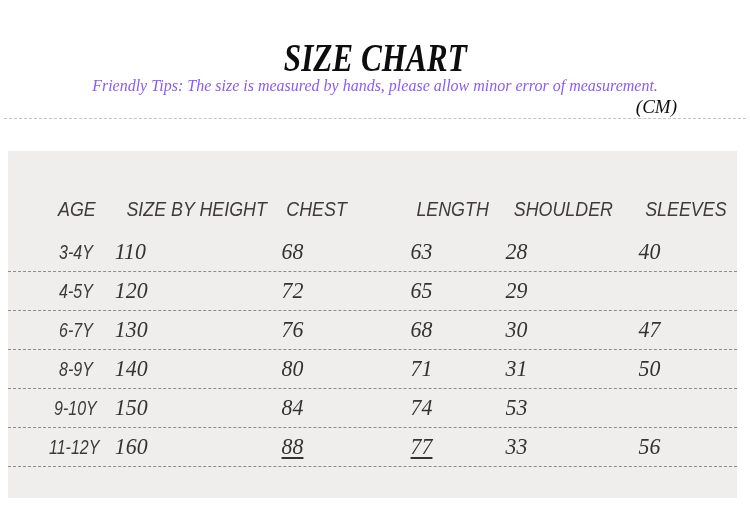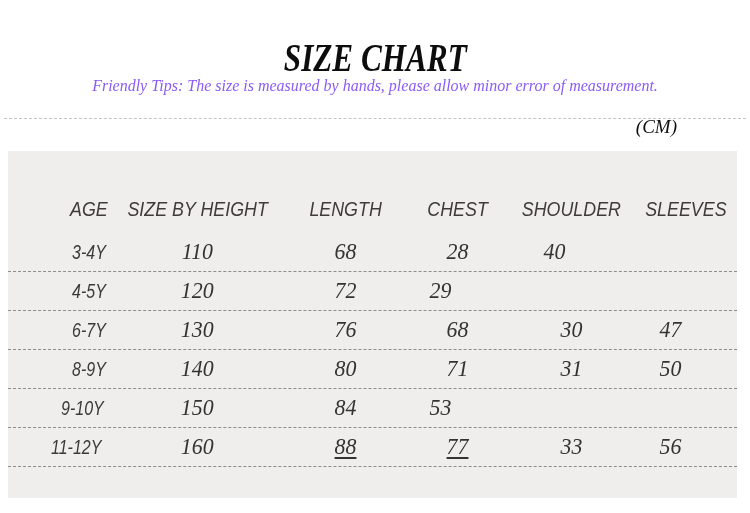--- a/index.html
+++ b/index.html
@@ -39,41 +39,40 @@
     line-height: 22px;
     color: #8b5cf6;
     white-space: nowrap;
   }
   .unit {
     position: absolute;
     top: 96px; right: 73px;
     font-size: 19px;
     line-height: 22px;
     color: #0f0f0f;
-    margin-top: 20px;
   }
   .sep {
     position: absolute;
     top: 118px; left: 4px; right: 4px;
     border-top: 1px dashed #c6c4c1;
   }
   
   .panel {
     position: absolute;
     top: 151px; left: 8px;
     width: 729px; height: 347px;
     background: #efeeec;
   }
   .grid-row {
     display: grid;
     grid-template-columns: 14.6% 22.8% 17.8% 13% 18.2% 13.6%;
     width: 100%;
   }
-  .grid-row > div { text-align: center; overflow: visible; }
-  .grid-row > div:first-child { text-align: right; padding-left: 38px; }
+  .grid-row > div { text-align: left; overflow: visible; }
+  .grid-row > div:first-child { text-align: center; padding-left: 38px; }
   .grid-row > div:last-child { padding-right: 34px; }
   .head-row {
     height: 82px;
     align-items: end;
     padding-bottom: 13px;
   }
   .data-row {
     height: 39px;
     align-items: center;
     border-bottom: 1px dashed #8d8d8d;
@@ -121,38 +120,40 @@
 
   <div class="unit">(CM)</div>
 
   <div class="sep"></div>
 
   <div class="panel">
 
     <div class="grid-row head-row">
       <div class="hcell"><span>AGE</span></div>
       <div class="hcell"><span>SIZE BY HEIGHT</span></div>
+      <div class="hcell"><span>CHEST</span></div>
       <div class="hcell"><span>LENGTH</span></div>
-      <div class="hcell"><span>CHEST</span></div>
       <div class="hcell"><span>SHOULDER</span></div>
       <div class="hcell"><span>SLEEVES</span></div>
     </div>
 
     <div class="grid-row data-row">
       <div><span class="age">3-4Y</span></div>
       <div><span class="num">110</span></div>
       <div><span class="num">68</span></div>
+      <div><span class="num">63</span></div>
       <div><span class="num">28</span></div>
       <div><span class="num">40</span></div>
     </div>
 
     <div class="grid-row data-row">
       <div><span class="age">4-5Y</span></div>
       <div><span class="num">120</span></div>
       <div><span class="num">72</span></div>
+      <div><span class="num">65</span></div>
       <div><span class="num">29</span></div>
     </div>
 
     <div class="grid-row data-row">
       <div><span class="age">6-7Y</span></div>
       <div><span class="num">130</span></div>
       <div><span class="num">76</span></div>
       <div><span class="num">68</span></div>
       <div><span class="num">30</span></div>
       <div><span class="num">47</span></div>
@@ -164,20 +165,21 @@
       <div><span class="num">80</span></div>
       <div><span class="num">71</span></div>
       <div><span class="num">31</span></div>
       <div><span class="num">50</span></div>
     </div>
 
     <div class="grid-row data-row">
       <div><span class="age">9-10Y</span></div>
       <div><span class="num">150</span></div>
       <div><span class="num">84</span></div>
+      <div><span class="num">74</span></div>
       <div><span class="num">53</span></div>
     </div>
 
     <div class="grid-row data-row">
       <div><span class="age">11-12Y</span></div>
       <div><span class="num">160</span></div>
       <div><span class="num u">88</span></div>
       <div><span class="num u">77</span></div>
       <div><span class="num">33</span></div>
       <div><span class="num">56</span></div>

